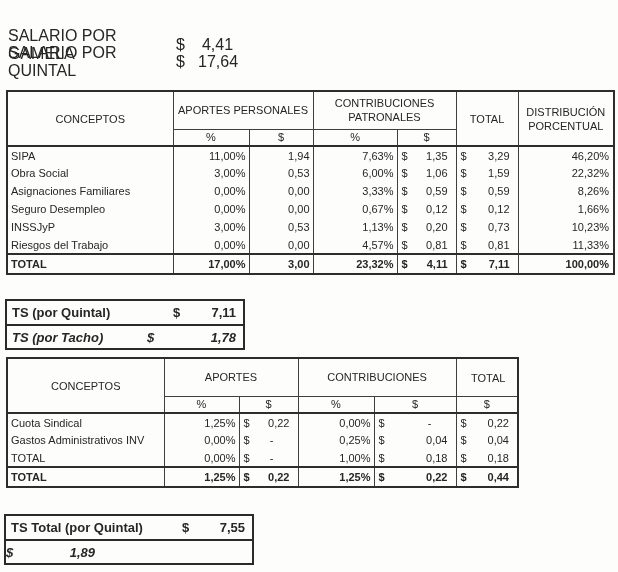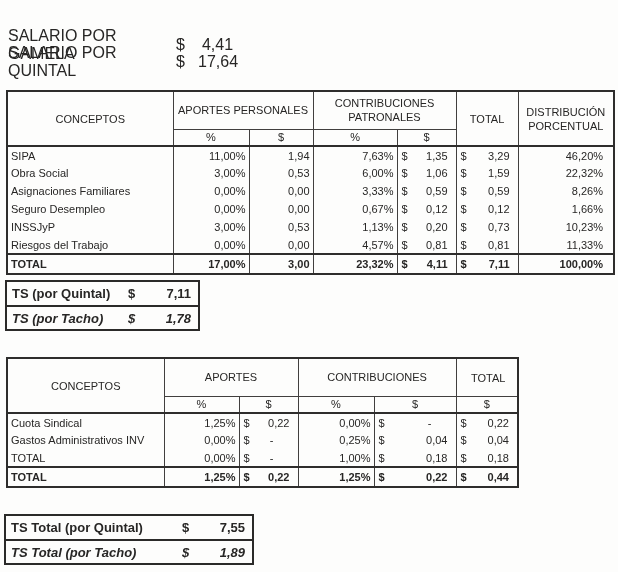--- a/index.html
+++ b/index.html
@@ -29,35 +29,35 @@
   th.span2 { border-bottom:2px solid #2e2d2c; }
   th.wrap { white-space:normal; line-height:14px; }
   tr.h2 { height:17px; }
   tr.h2 th { text-align:center; border-bottom:2px solid #2e2d2c; }
   th.thleft { text-align:left; vertical-align:top; padding:2px 0 0 3px; border-bottom:1px solid #413f3e; }
   tr.r { height:18px; }
   tr.tot { height:20px; }
   tr.tot td { border-top:2px solid #2e2d2c; font-weight:bold; }
   td.c { text-align:left; padding-left:3px; }
   td.n { text-align:right; padding-right:3px; }
-  td.d { padding-right:10px; }
+  td.d { padding-right:4px; }
   .acct { display:flex; justify-content:space-between; align-items:center; padding:0 8px 0 4px; }
   .amt.dash { margin-right:16px; }
 
   
   .tsstack { position:absolute; }
-  #ts1 { left:5px; top:280px; width:195px; }
+  #ts1 { left:5px; top:299px; width:240px; }
   #ts2 { left:4px; top:514px; width:250px; }
   .tsbox { box-sizing:border-box; border:2px solid #2b2a29; height:27px;
            display:flex; align-items:center; font-size:13px; font-weight:bold; }
   .tsbox + .tsbox { margin-top:-2px; height:26px; }
   .tsbox .lbl { flex:1; padding-left:5px; }
   .tsbox .cur { flex:0 0 22px; }
   .tsbox .val { flex:0 0 48px; text-align:right; padding-right:7px; box-sizing:border-box; }
-  .it { font-style:italic; }
+  .it { font-style:italic;gap:26px; }
 </style>
 </head>
 <body>
 
 <div class="doc">
 
 
   <div class="salario">
     <div class="srow">
       <span class="lbl">SALARIO POR GAMELA</span>
@@ -364,19 +364,18 @@
   </tbody>
     </table>
 
   <div id="ts2" class="tsstack">
     <div class="tsbox">
       <span class="lbl">TS Total (por Quintal)</span>
       <span class="cur">$</span>
       <span class="val">7,55</span>
     </div>
     <div class="tsbox it">
-      <span class="lbl">TS Total (por Tacho)</span>
       <span class="cur">$</span>
       <span class="val">1,89</span>
     </div>
   </div>
 
 </div>
 
 </body></html>

